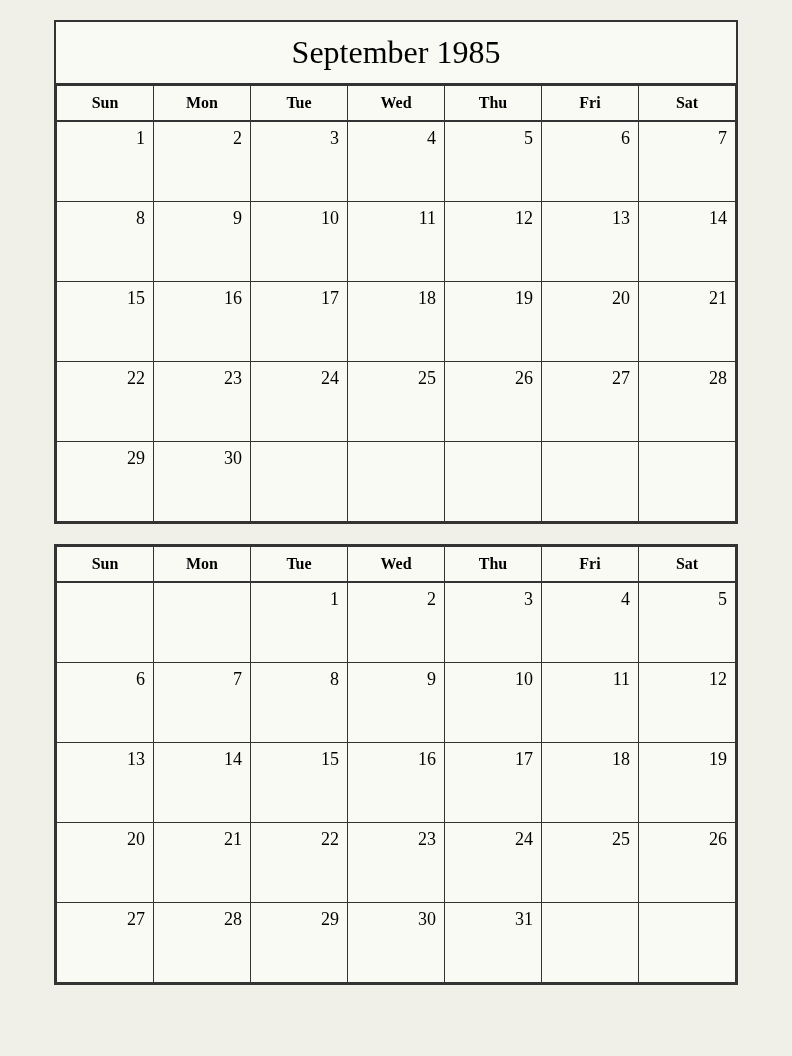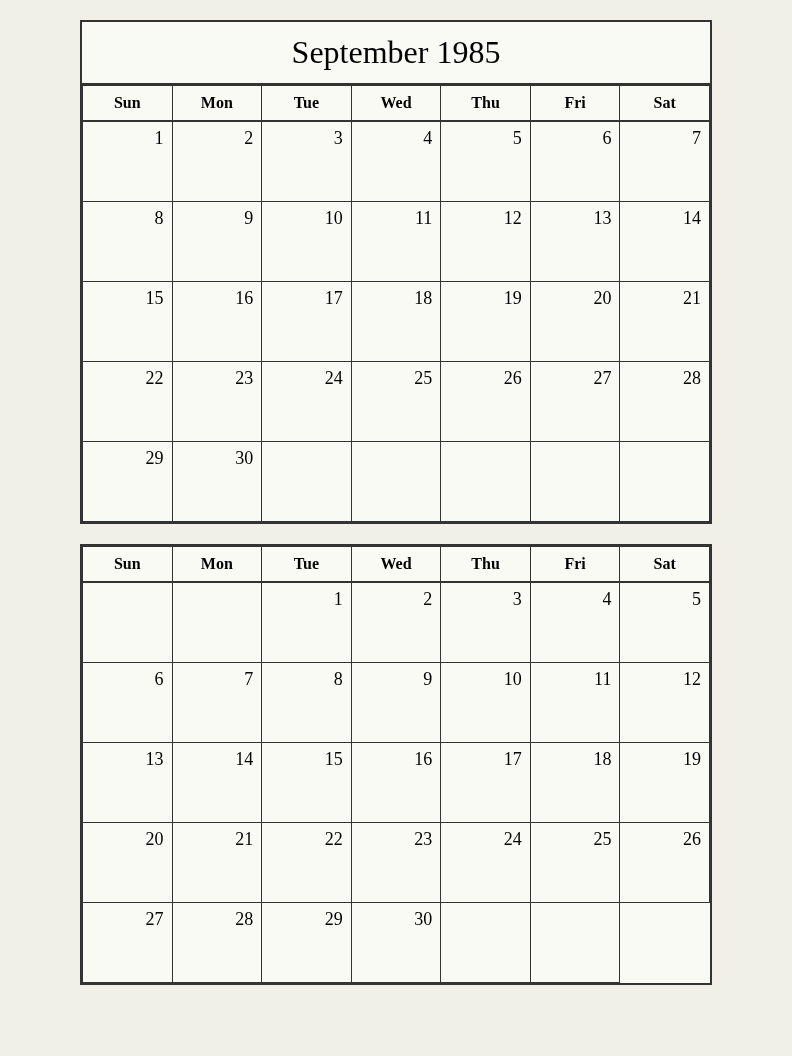--- a/index.html
+++ b/index.html
@@ -16,21 +16,21 @@
       display: flex;
       flex-direction: column;
       align-items: center;
       padding: 20px;
       gap: 20px;
     }
 
     .calendar {
       background: #fafaf5;
       border: 2px solid #333;
-      width: 632px;
+      width: 684px;
     }
 
     .calendar-title {
       text-align: center;
       font-size: 32px;
       font-weight: normal;
       padding: 12px 0;
       border-bottom: 2px solid #333;
       font-family: serif;
     }
@@ -164,16 +164,17 @@
     <div class="day-cell">22</div>
     <div class="day-cell">23</div>
     <div class="day-cell">24</div>
     <div class="day-cell">25</div>
     <div class="day-cell">26</div>
 
     <div class="day-cell">27</div>
     <div class="day-cell">28</div>
     <div class="day-cell">29</div>
     <div class="day-cell">30</div>
+    <div class="day-cell">31</div>
     <div class="day-cell empty"></div>
     <div class="day-cell empty"></div>
   </div>
 </div>
 
 </body></html>

